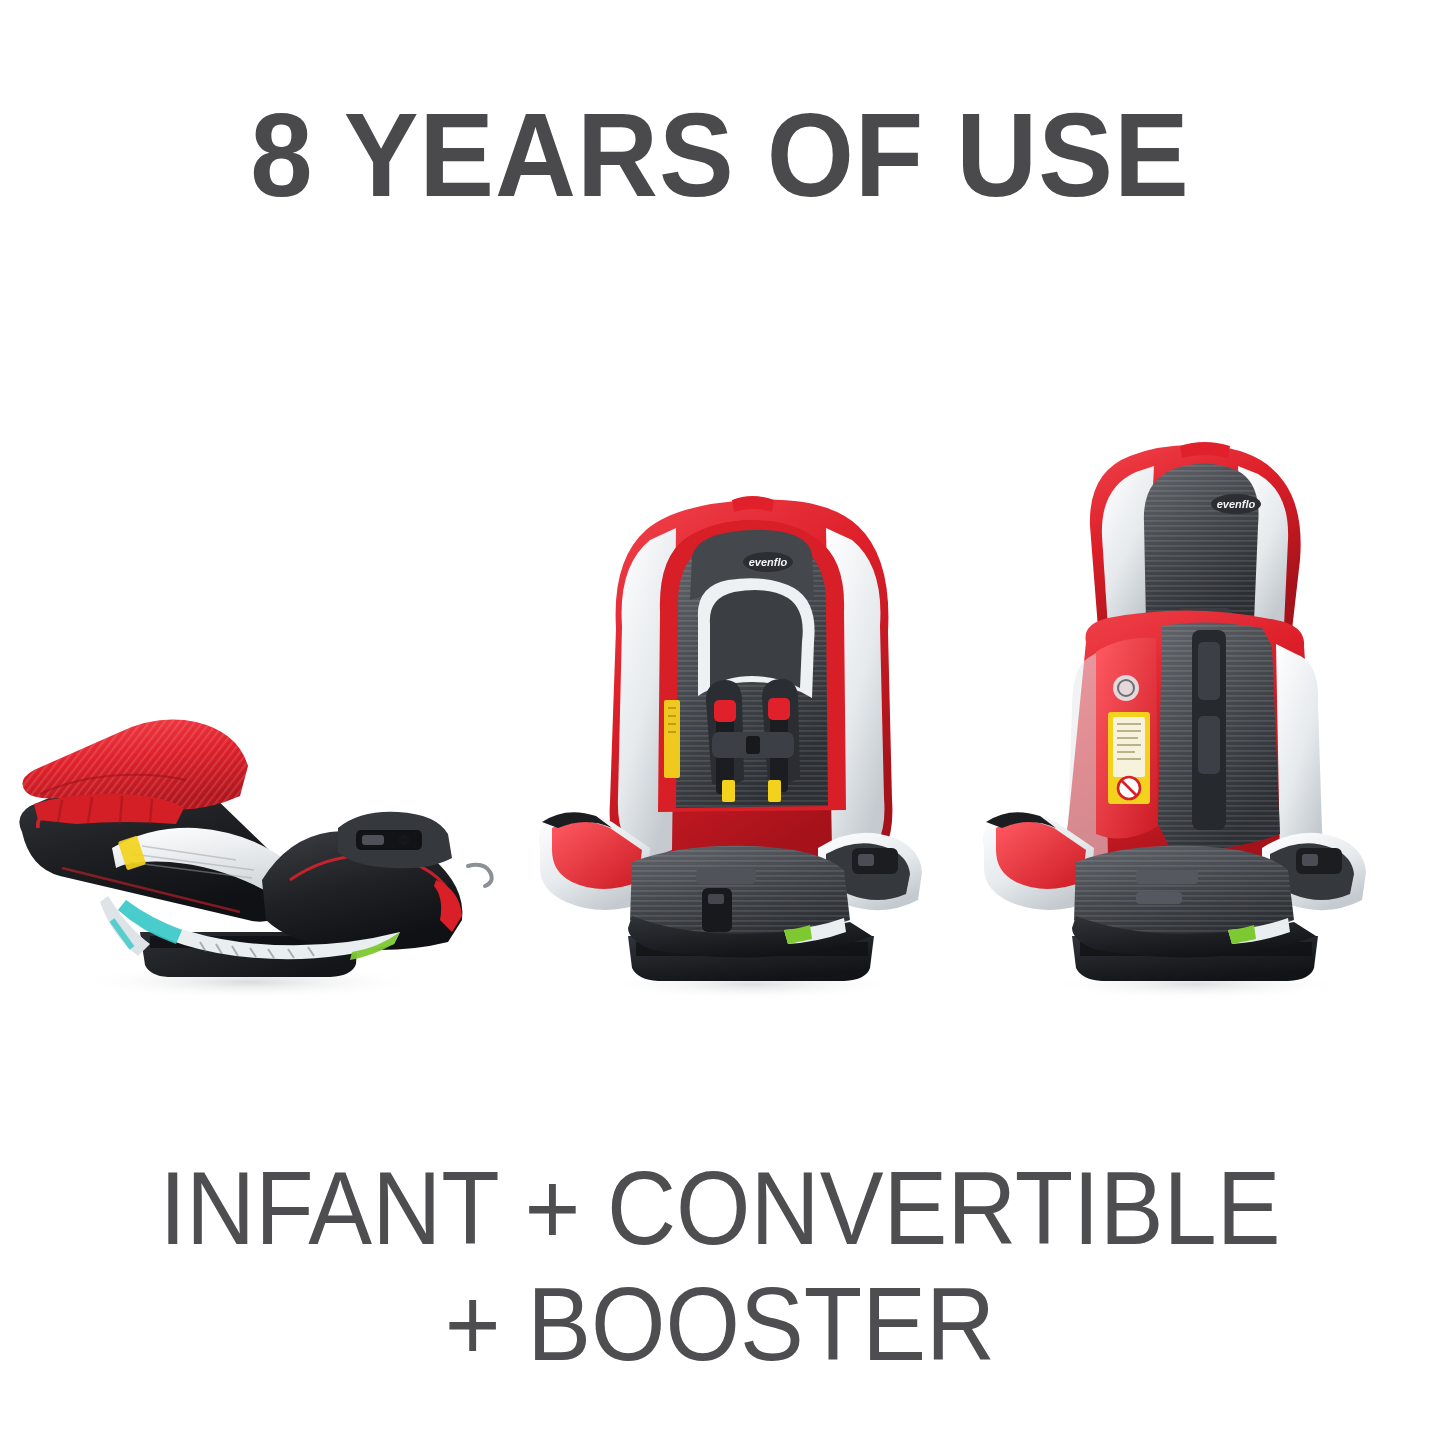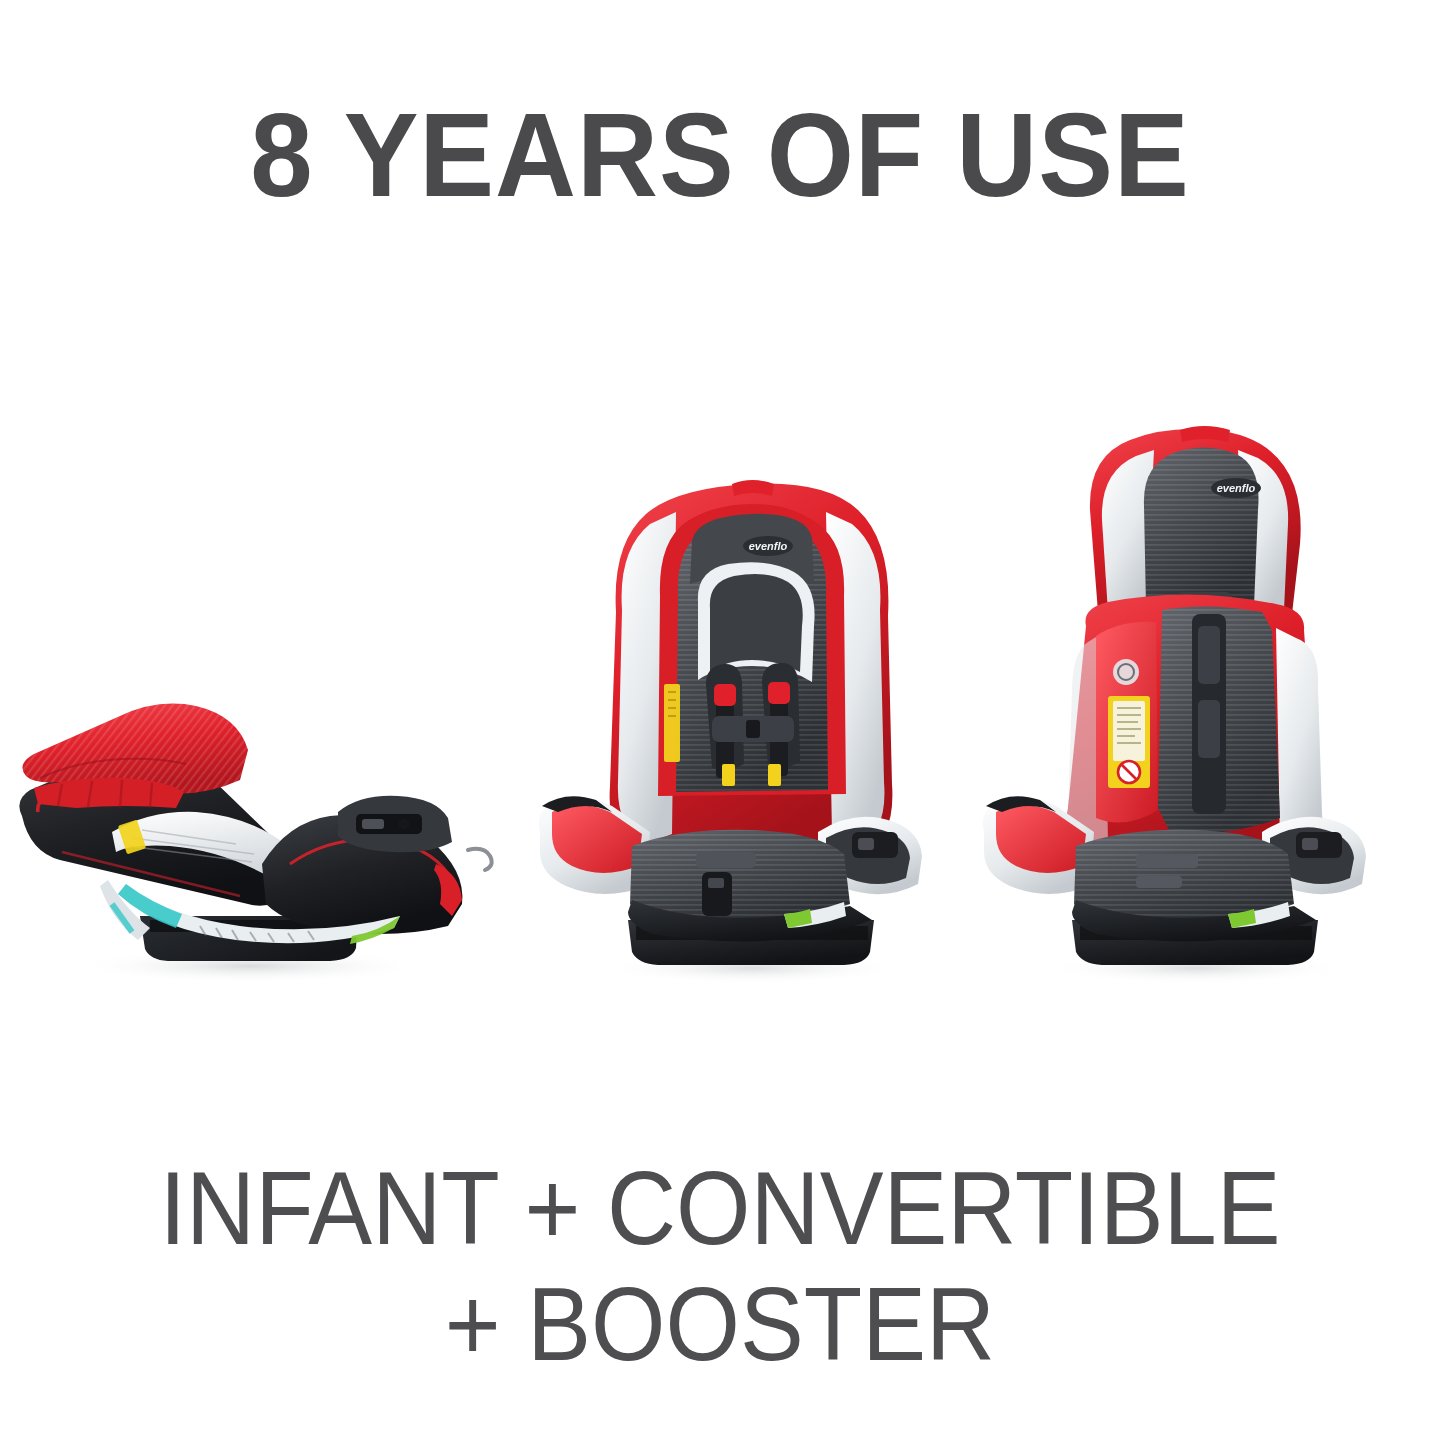--- a/index.html
+++ b/index.html
@@ -37,21 +37,21 @@
   
   .product-row {
     position: absolute;
     left: 0;
     top: 390px;
     width: 1440px;
     height: 620px;
   }
   .seat-fig {
     position: absolute;
-    bottom: 16px;
+    bottom: 0;
   }
   #fig-infant      { left: 0px;    width: 540px; }
   #fig-convertible { left: 500px;  width: 500px; }
   #fig-booster     { left: 940px;  width: 500px; }
 
   .seat-fig svg { display: block; width: 100%; height: auto; }
 
   
   .caption {
     position: absolute;

